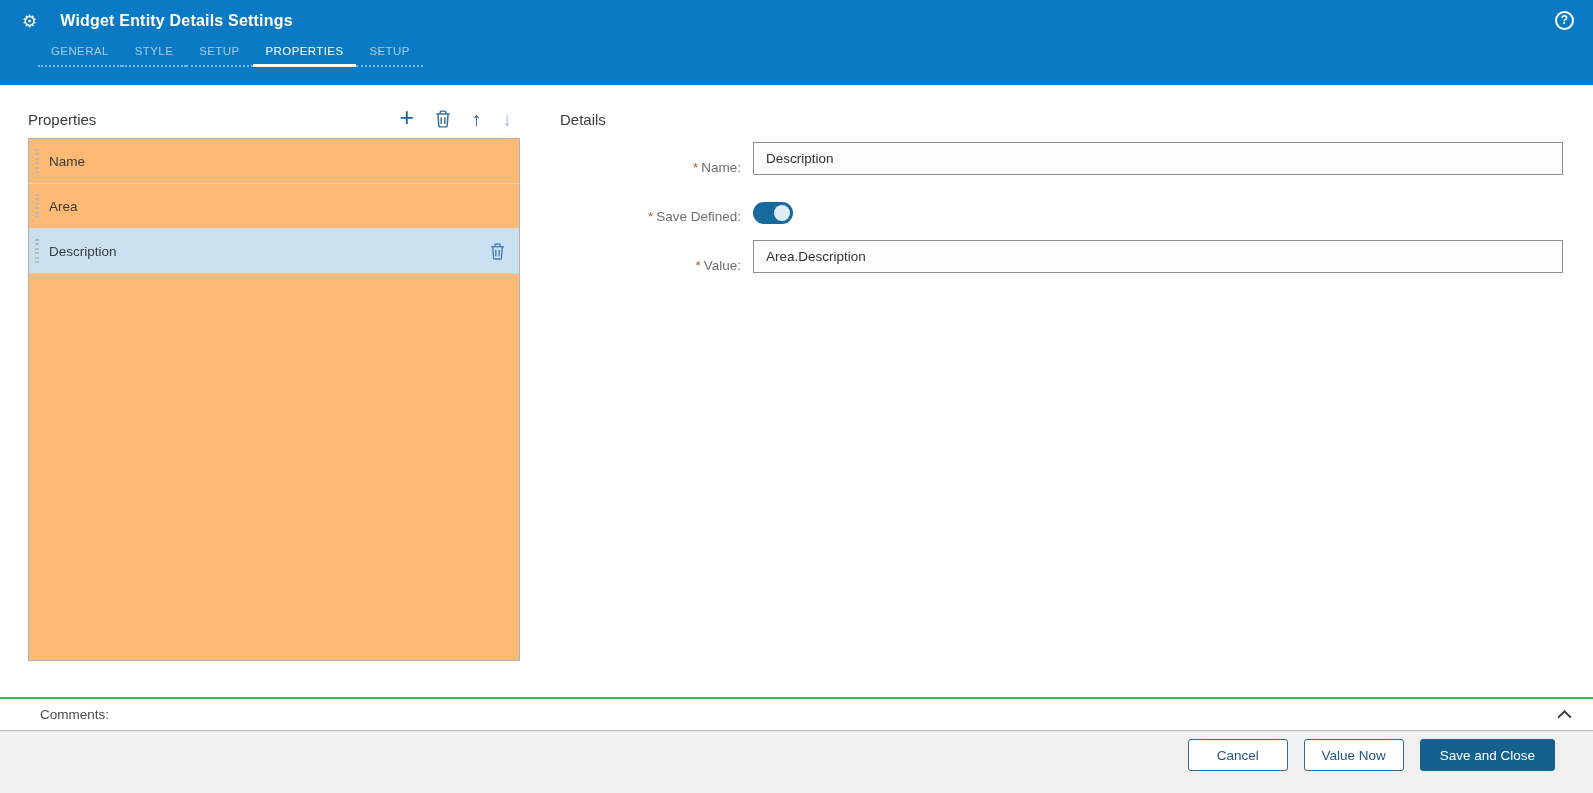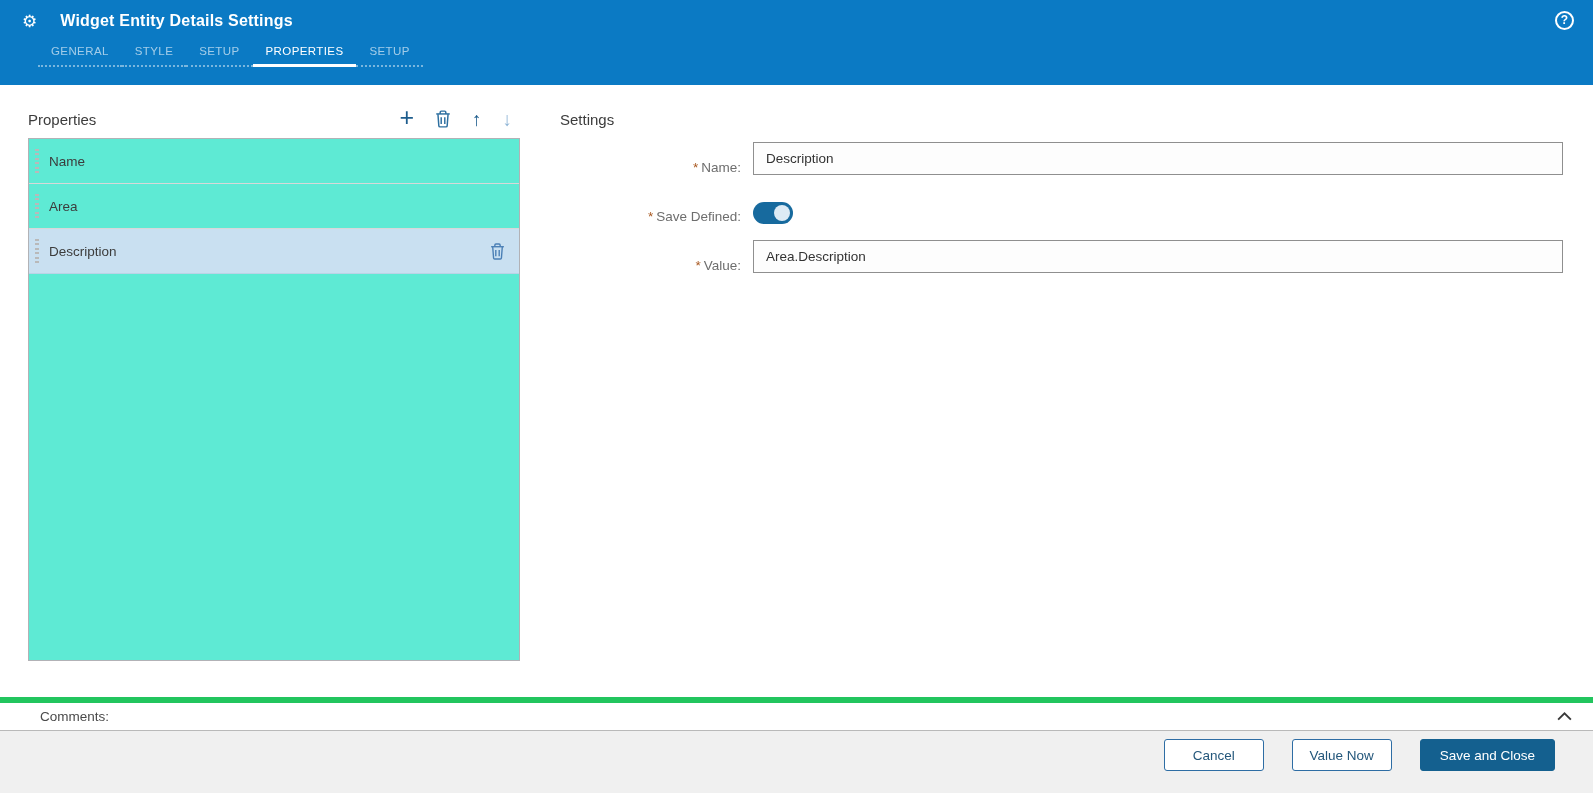--- a/index.html
+++ b/index.html
@@ -37,21 +37,21 @@
   }
   .section-title { font-size:15px; color:#3c3c3c; }
   .toolbar { display:flex; align-items:center; gap:21px; padding-right:8px; }
   .tool { cursor:pointer; display:flex; align-items:center; justify-content:center; line-height:1; }
   .tool-add { font-size:25px; font-weight:300; color:#1e5d8d; margin-top:-3px; }
   .tool-up { font-size:19px; font-weight:600; color:#1e5d8d; }
   .tool-down { font-size:19px; font-weight:600; color:#8fb5d6; }
 
   .prop-list {
     position:absolute; left:28px; top:138px; width:492px; height:523px;
-    border:1px solid #b2b2b6; background:#5eead4;
+    border:1px solid #b2b2b6; background:#fdba74;
   }
   .prop-row {
     height:45px; display:flex; align-items:center; padding:0 14px 0 6px;
     border-bottom:1px solid #d8d8d8; font-size:13.5px; color:#3c3c3c; cursor:pointer;
   }
   .drag-handle {
     width:4px; height:24px; margin-right:10px; flex:none;
     background:repeating-linear-gradient(to bottom,#b9b9b9 0 2px,transparent 2px 4.5px);
   }
   .prop-row.selected { background:#c9e0f1; border-bottom-color:#bad3e7; }
@@ -66,34 +66,34 @@
   .finput {
     flex:1; height:33px; border:1px solid #8f8f8f; background:#fdfdfd;
     padding:0 12px; font-size:13.5px; color:#333; font-family:inherit; outline:none;
   }
   .toggle { width:40px; height:22px; border-radius:11px; background:#176a9e; position:relative; cursor:pointer; flex:none; }
   .toggle .knob { position:absolute; right:3px; top:3px; width:16px; height:16px; border-radius:50%; background:#ddebf5; }
 
   
   .comments {
     position:absolute; left:0; top:697px; width:100%; height:34px;
-    background:#fff; border-top:6px solid #22c55e; border-bottom:1px solid #b9b9b9;
+    background:#fff; border-top:2px solid #22c55e; border-bottom:1px solid #b9b9b9;
     display:flex; align-items:center; justify-content:space-between; padding:0 20px 0 40px;
   }
   .comments-label { font-size:13.5px; color:#4a4a4a; }
   .collapse-btn { cursor:pointer; display:flex; align-items:center; }
 
   
   .footer {
     position:absolute; left:0; top:731px; width:100%; height:62px; background:#f0f0f0;
     display:flex; justify-content:flex-end; align-items:flex-start; gap:16px; padding:8px 38px 0 0;
   }
   .btn {
     height:32px; border-radius:3px; font-size:13.5px; font-family:inherit; cursor:pointer;
-    display:flex; align-items:center; justify-content:center;margin-left:12px;
+    display:flex; align-items:center; justify-content:center;
   }
   .btn-outline { width:100px; background:#fff; border:1px solid #2e6da4; color:#24577b; }
   .btn-primary { padding:0 19px; background:#14608f; border:1px solid #14608f; color:#fff; }
 </style>
 </head>
 <body>
 
 <div class="header">
   <div class="title-row">
     <span class="gear-glyph">⚙</span>
@@ -142,21 +142,21 @@
       <svg width="15" height="17" viewBox="0 0 14 16" fill="none" stroke="#4a7fb5" stroke-width="1.3">
         <path d="M1 3.5h12"></path>
         <path d="M4.5 3.5V2a1 1 0 0 1 1-1h3a1 1 0 0 1 1 1v1.5"></path>
         <path d="M2.5 3.7l.8 10.4a1 1 0 0 0 1 .9h5.4a1 1 0 0 0 1-.9l.8-10.4"></path>
         <path d="M5.4 6.5v6M8.6 6.5v6"></path>
       </svg>
     </span>
   </div>
 </div>
 
-<div class="panel-right-title">Settings</div>
+<div class="panel-right-title">Details</div>
 
 <div class="prop-form">
   <div class="frow">
     <span class="flabel"><span class="req">*</span><span>Name:</span></span>
     <input class="finput" type="text" value="Description" style="">
   </div>
   <div class="frow">
     <span class="flabel"><span class="req">*</span><span>Save Defined:</span></span>
     <span class="toggle" aria-checked="true">
       <span class="knob"></span>

